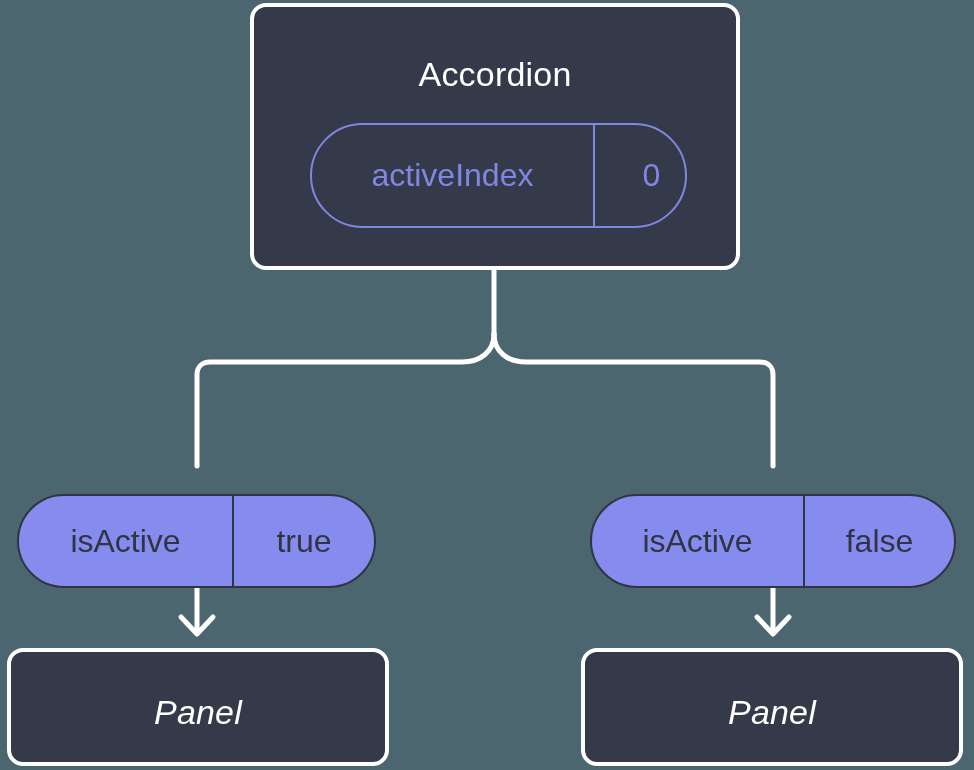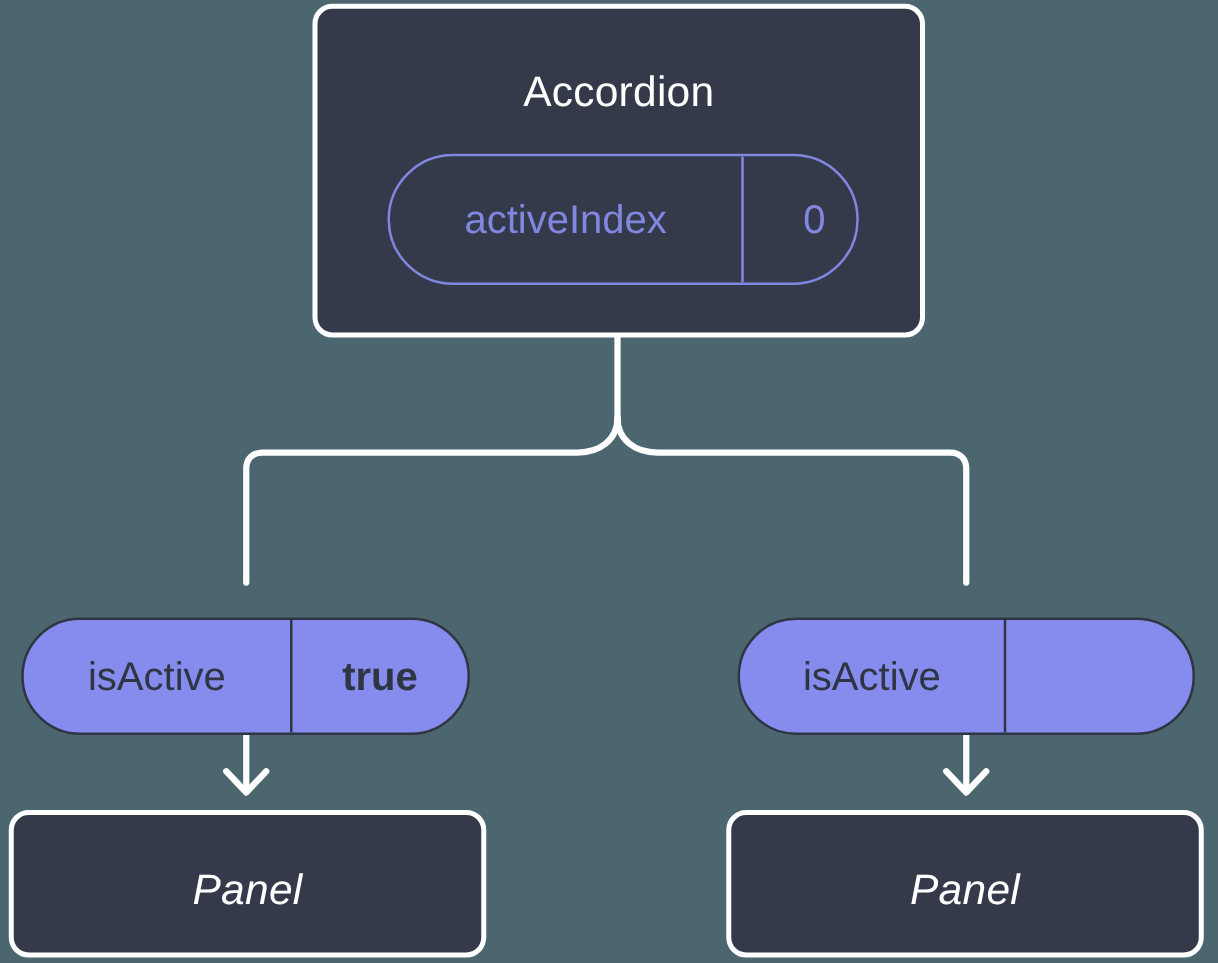--- a/index.html
+++ b/index.html
@@ -113,21 +113,20 @@
     justify-content: center;
     color: #2f3542;
     font-size: 32px;
     white-space: nowrap;
   }
   .prop-pill .cell-key {
     border-right: 2px solid #2f3542;
   }
   .prop-pill .cell-val {
     flex: 1 1 auto;
-    font-weight: bold;
   }
 
   #pill-left {
     left: 17px;
     top: 469px;
     width: 359px;
   }
   #pill-left .cell-key { width: 213px; }
 
   #pill-right {
@@ -190,20 +189,21 @@
     </div>
   </div>
 
   <div class="prop-pill" id="pill-left">
     <div class="cell cell-key">isActive</div>
     <div class="cell cell-val">true</div>
   </div>
 
   <div class="prop-pill" id="pill-right">
     <div class="cell cell-key">isActive</div>
+    <div class="cell cell-val">false</div>
   </div>
 
   <div class="node-box" id="panel-left-box">
     <div class="box-title">Panel</div>
   </div>
 
   <div class="node-box" id="panel-right-box">
     <div class="box-title">Panel</div>
   </div>
 

